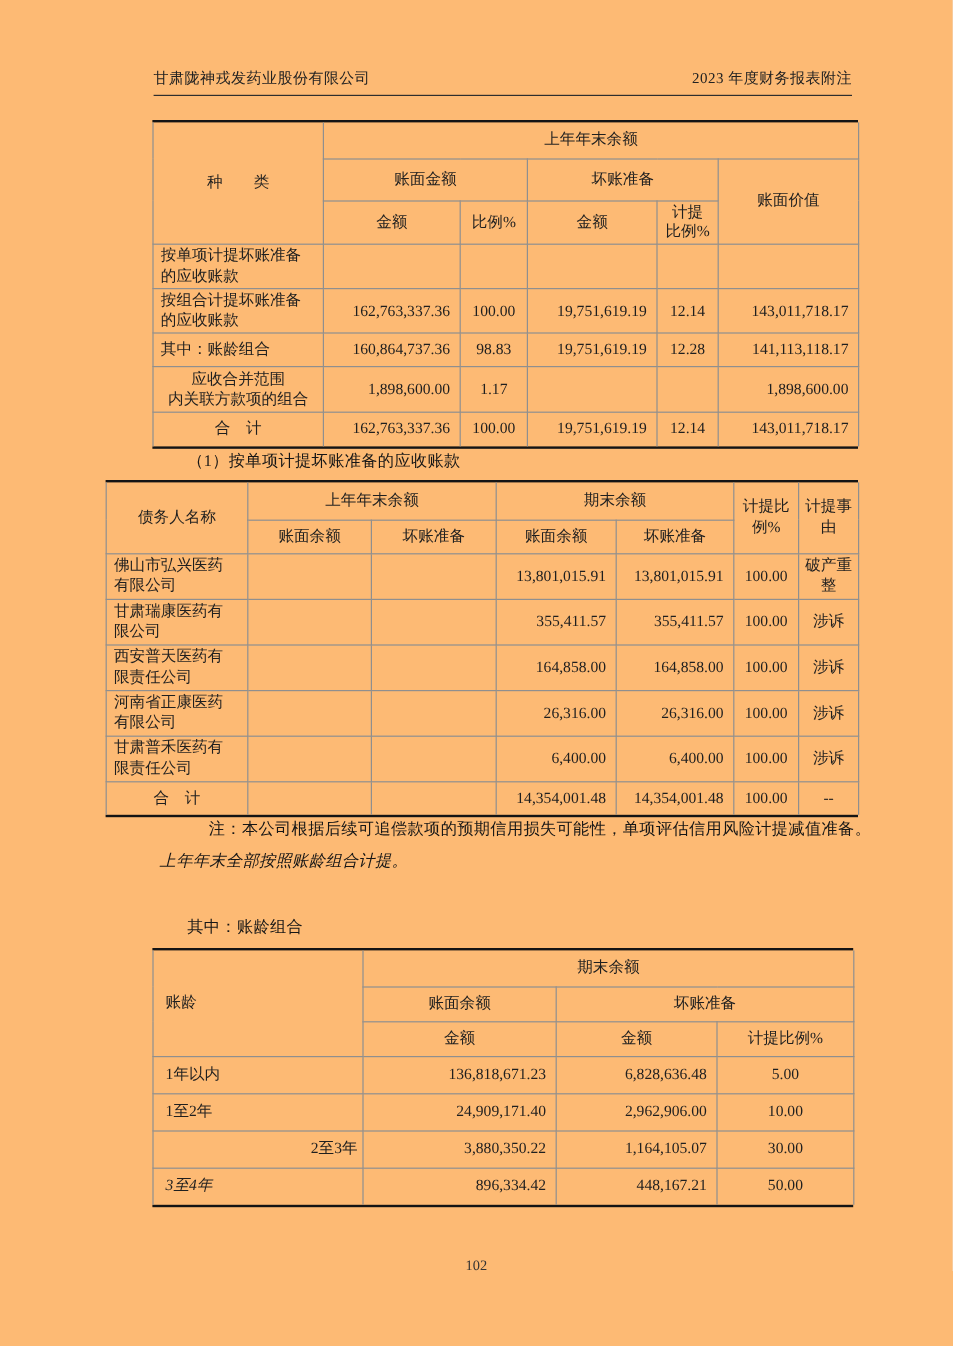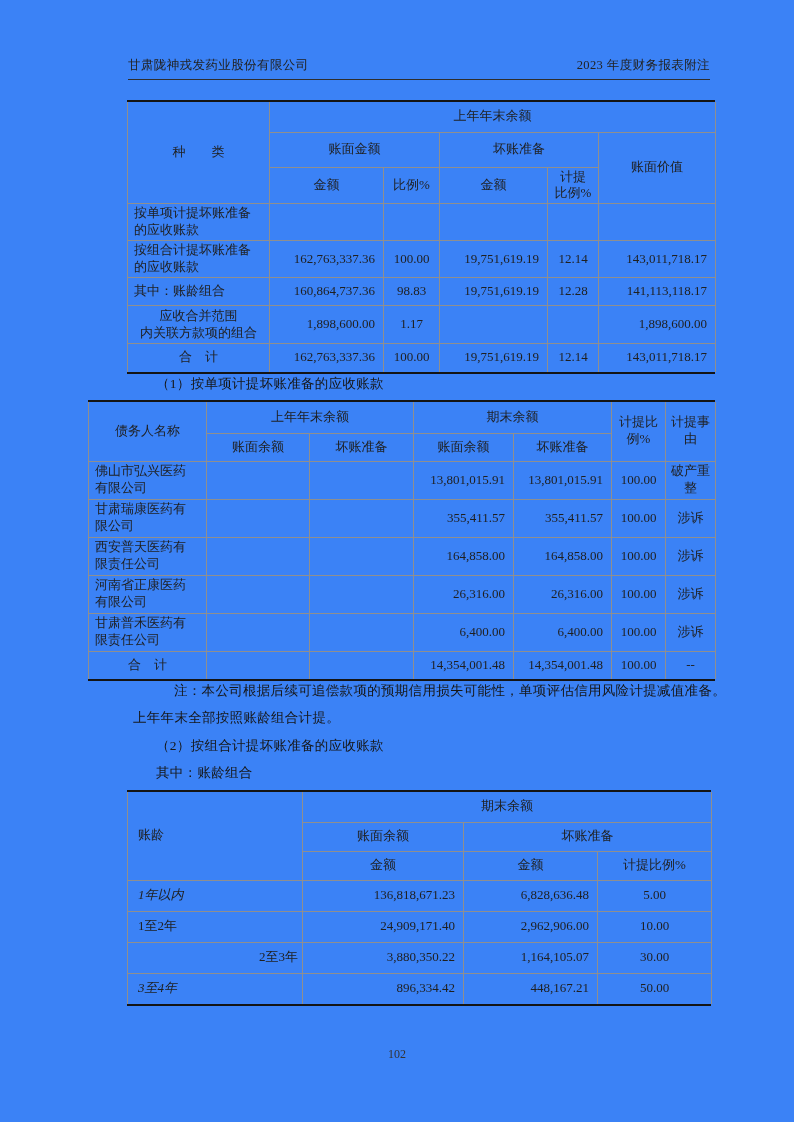--- a/index.html
+++ b/index.html
@@ -1,20 +1,20 @@
 <!DOCTYPE html>
 <html><head>
 <meta charset="utf-8">
 <style>
   * { margin:0; padding:0; box-sizing:border-box; }
   html,body { background:#e9e9e9; }
   body { font-family:"Liberation Serif","DejaVu Serif",serif; }
   .page {
     position:relative; width:794px; height:1122px; margin:0 auto;
-    background:#3b82f6; color:#1c1c1c; overflow:hidden;
+    background:#fdba74; color:#1c1c1c; overflow:hidden;
   }
   
   .doc-header {
     position:absolute; left:128px; top:57px; width:582px;
     display:flex; justify-content:space-between; align-items:flex-end;
     border-bottom:1.8px solid #2e2e2e; padding-bottom:5px;
     font-size:12.5px; letter-spacing:0.4px; color:#222;
   }
   
   .tblwrap {
@@ -208,23 +208,22 @@
         <td class="r">14,354,001.48</td>
         <td class="r">14,354,001.48</td>
         <td class="c">100.00</td>
         <td class="c" style="padding:1px 1px;">--</td>
       </tr>
     </tbody>
       </table>
   </div>
 
   <div class="para" style="left:174px; top:682px;">注：本公司根据后续可追偿款项的预期信用损失可能性，单项评估信用风险计提减值准备。</div>
-  <div class="para" style="left:133px; top:709px;">上年年末全部按照账龄组合计提。</div>
-
-  <div class="para" style="left:156px; top:737px;">（2）按组合计提坏账准备的应收账款</div>
+  <div class="para" style="left:133px; top:709px;font-style:italic;">上年年末全部按照账龄组合计提。</div>
+
   <div class="para" style="left:156px; top:764px;">其中：账龄组合</div>
 
   <div class="tblwrap" style="left:127px; top:790px; width:584px;">
     <table class="tbl">
       <colgroup>
         <col style="width:175px">
           <col style="width:161px">
           <col style="width:134px">
           <col style="width:114px">
       </colgroup>
@@ -236,21 +235,21 @@
       <tr class="rh29">
         <td class="c">账面余额</td>
         <td colspan="2" class="c">坏账准备</td>
       </tr>
       <tr class="rh29">
         <td class="c">金额</td>
         <td class="c">金额</td>
         <td class="c">计提比例%</td>
       </tr>
       <tr class="rh31">
-        <td class="l" style="padding-left:10px !important;font-style:italic;">1年以内</td>
+        <td class="l" style="padding-left:10px !important;">1年以内</td>
         <td class="r">136,818,671.23</td>
         <td class="r">6,828,636.48</td>
         <td class="c">5.00</td>
       </tr>
       <tr class="rh31">
         <td class="l" style="padding-left:10px !important;">1至2年</td>
         <td class="r">24,909,171.40</td>
         <td class="r">2,962,906.00</td>
         <td class="c">10.00</td>
       </tr>

